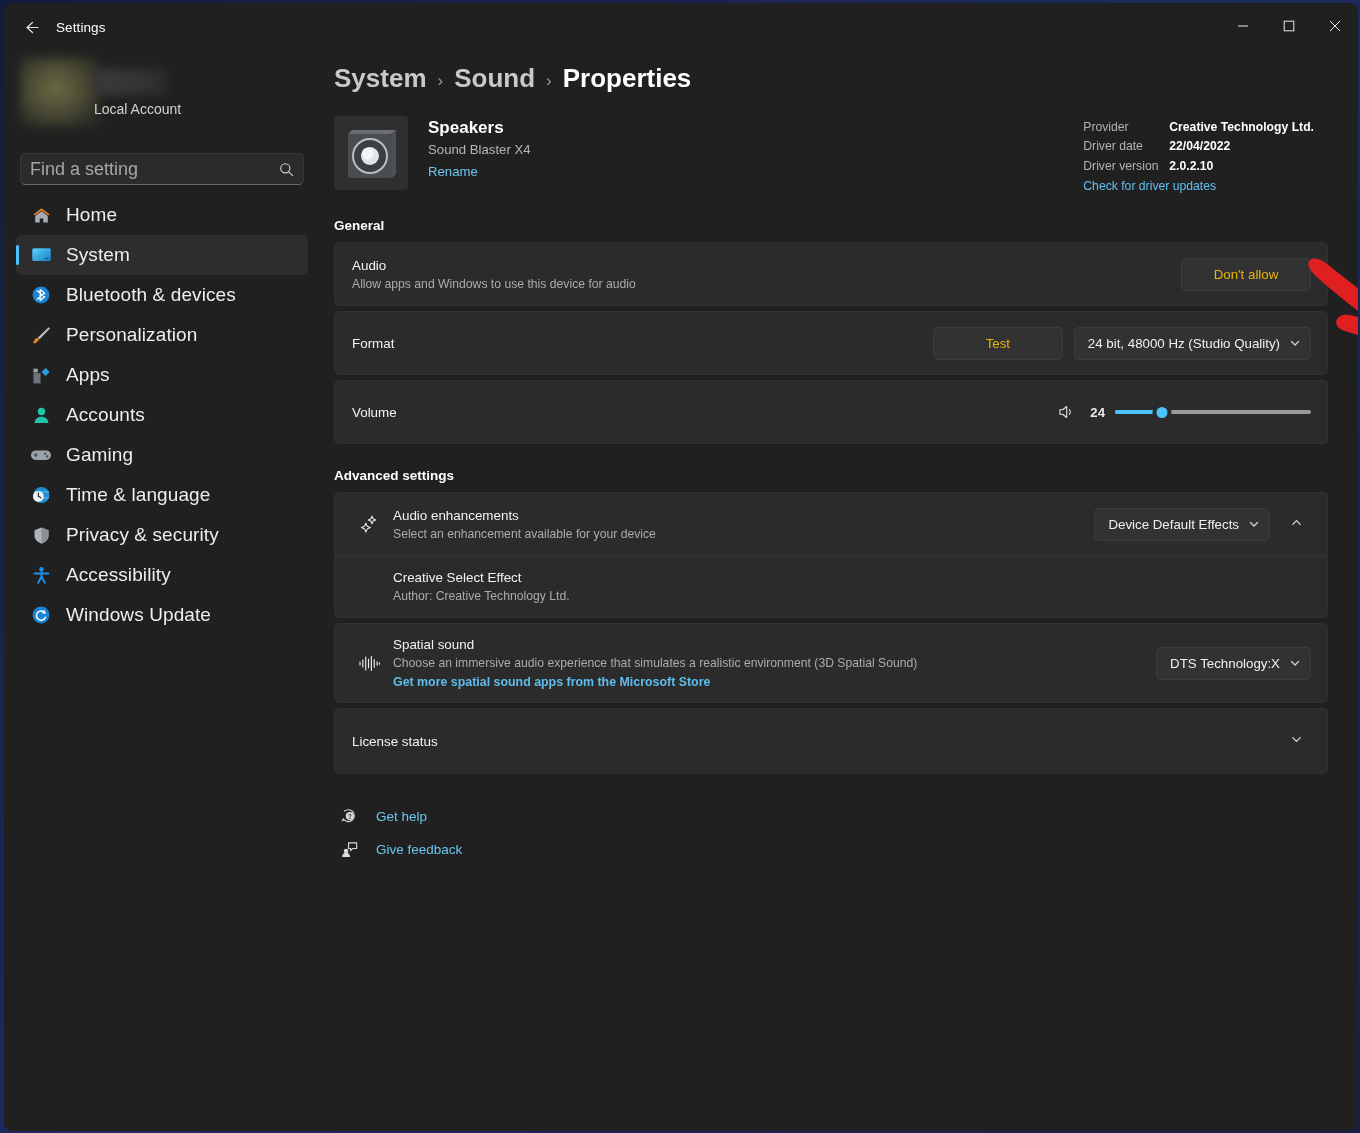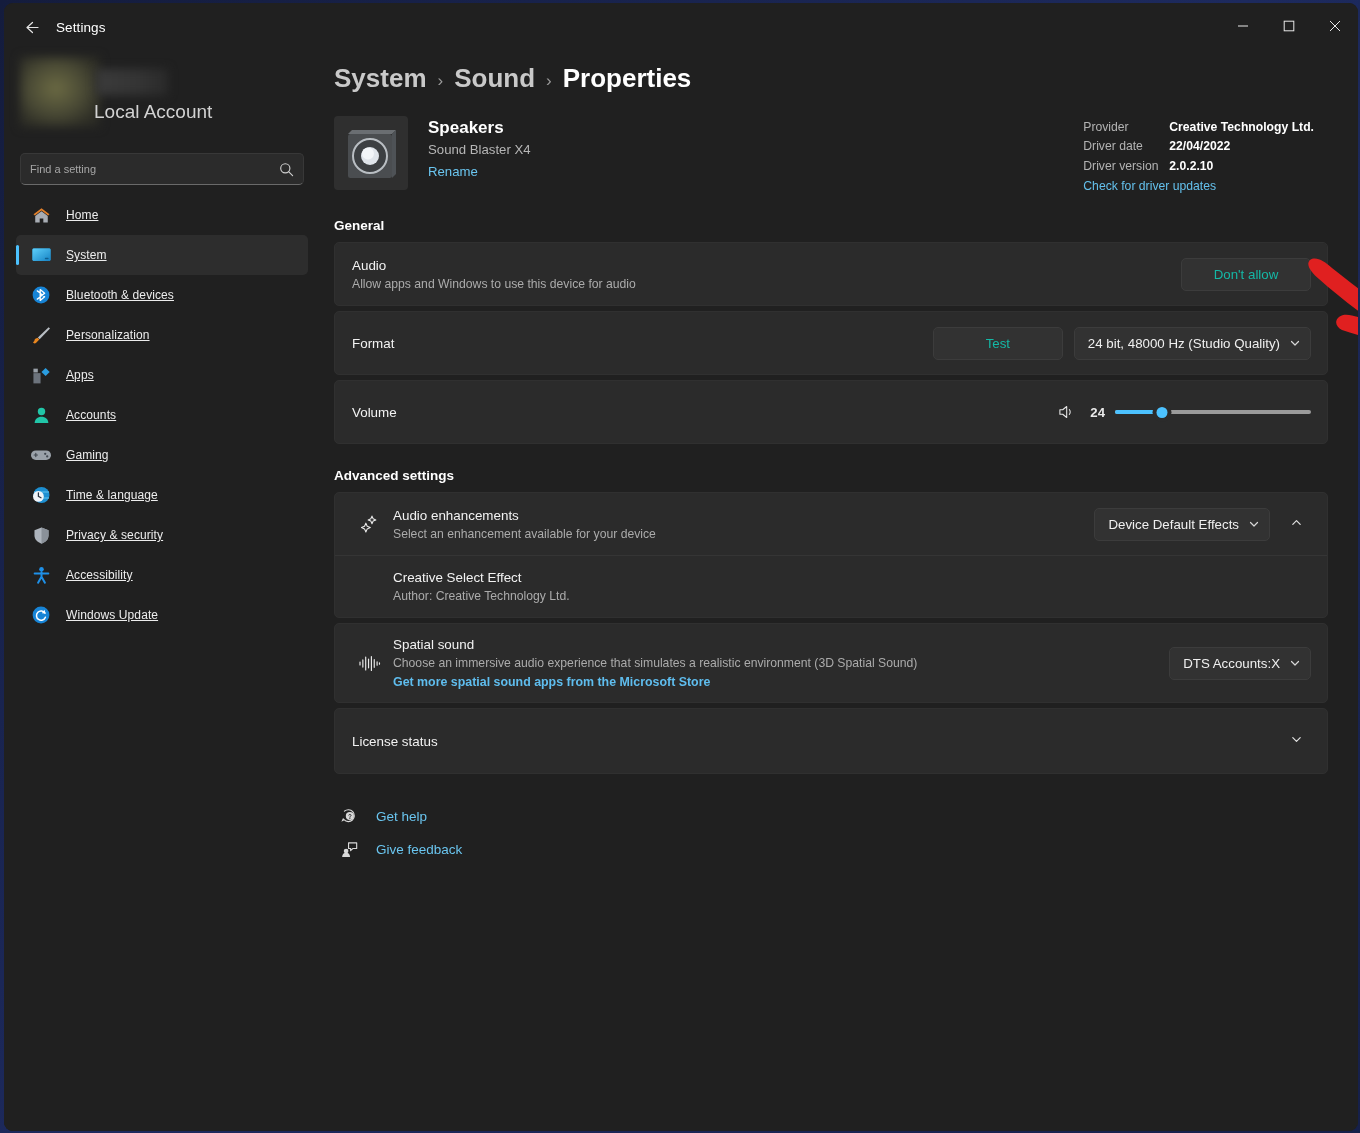--- a/index.html
+++ b/index.html
@@ -93,42 +93,42 @@
   .name-blur {
     position: absolute;
     left: 80px; top: 18px;
     width: 72px; height: 26px;
     background: linear-gradient(90deg, #3b3b3b 0%, #343434 60%, #2a2a2a 100%);
     filter: blur(5px);
   }
   .acct-label {
     position: absolute;
     left: 78px; top: 50px;
-    font-size: 19px;
+    font-size: 14px;
     color: #d2d2d2;
   }
 
   .searchwrap {
     margin: 18px 4px 10px 4px;
     height: 32px;
     background: #2b2b2b;
     border: 1px solid #383838;
     border-bottom: 1px solid #6a6a6a;
     border-radius: 5px;
     display: flex;
     align-items: center;
     padding: 0 9px;
   }
   .searchwrap input {
     flex: 1 1 auto;
     background: transparent;
     border: none;
     outline: none;
     color: #e6e6e6;
-    font-size: 11px;
+    font-size: 18px;
     font-family: "Liberation Sans", sans-serif;
   }
   .searchwrap input::placeholder { color: #a6a6a6; }
   .search-ic { color: #cfcfcf; display: flex; }
 
   .navlist { margin-top: 4px; }
   .navitem {
     height: 40px;
     display: flex;
     align-items: center;
@@ -146,24 +146,23 @@
     border-radius: 2px;
     background: #4cc2ff;
   }
   .navicon {
     width: 26px; height: 22px;
     margin-right: 12px;
     display: flex; align-items: center; justify-content: center;
     flex: 0 0 26px;
   }
   .navlabel {
-    font-size: 12px;
+    font-size: 19px;
     color: #ededed;
     letter-spacing: .1px;
-    text-decoration: underline;
   }
 
   
   .content {
     flex: 1 1 auto;
     padding: 0 30px 0 14px;
     overflow: hidden;
     position: relative;
   }
   .crumbs {
@@ -242,21 +241,21 @@
   .rowtext { flex: 1 1 auto; min-width: 0; }
   .rowtitle { font-size: 13.4px; color: #f2f2f2; }
   .rowsub { font-size: 12.2px; color: #ababab; margin-top: 4px; }
   .rowlink { font-size: 12.4px; color: #5fbdee; font-weight: bold; margin-top: 5px; display: inline-block; }
   .rowright { display: flex; align-items: center; gap: 11px; flex: 0 0 auto; }
 
   .btn {
     background: #323232;
     border: 1px solid #3c3c3c;
     border-radius: 5px;
-    color: #14b8a6;
+    color: #eab308;
     font-size: 13.3px;
     height: 33px;
     padding: 0 22px;
     display: flex; align-items: center; justify-content: center;
     font-family: "Liberation Sans", sans-serif;
   }
   .btn.wide { min-width: 130px; }
 
   .combo {
     background: #323232;
@@ -665,21 +664,21 @@
               <path d="M2 8.5 V11.5 M5 6.2 V13.8 M8 3.2 V16.8 M11 5.4 V14.6 M14 2.6 V17.4 M17 6 V14 M20 8.2 V11.8 M22.5 9.2 V10.8"></path>
             </svg>
           </div>
           <div class="rowtext">
             <div class="rowtitle">Spatial sound</div>
             <div class="rowsub">Choose an immersive audio experience that simulates a realistic environment (3D Spatial Sound)</div>
             <a class="rowlink">Get more spatial sound apps from the Microsoft Store</a>
           </div>
           <div class="rowright">
             <div class="combo">
-              <span class="cv">DTS Accounts:X</span>
+              <span class="cv">DTS Technology:X</span>
               <span class="chev">
                 <svg width="12" height="12" viewBox="0 0 12 12" fill="none" stroke="currentColor" stroke-width="1.2">
                   <path d="M2.5 4.5 L6 8 L9.5 4.5" stroke-linecap="round" stroke-linejoin="round"></path>
                 </svg>
               </span>
             </div>
           </div>
         </div>
       </div>
 

